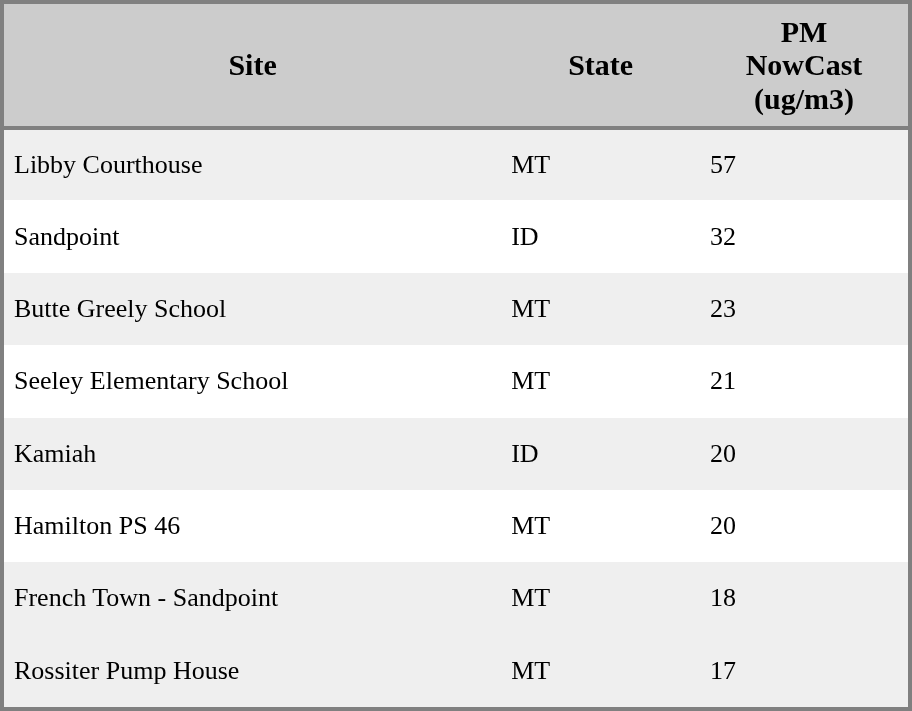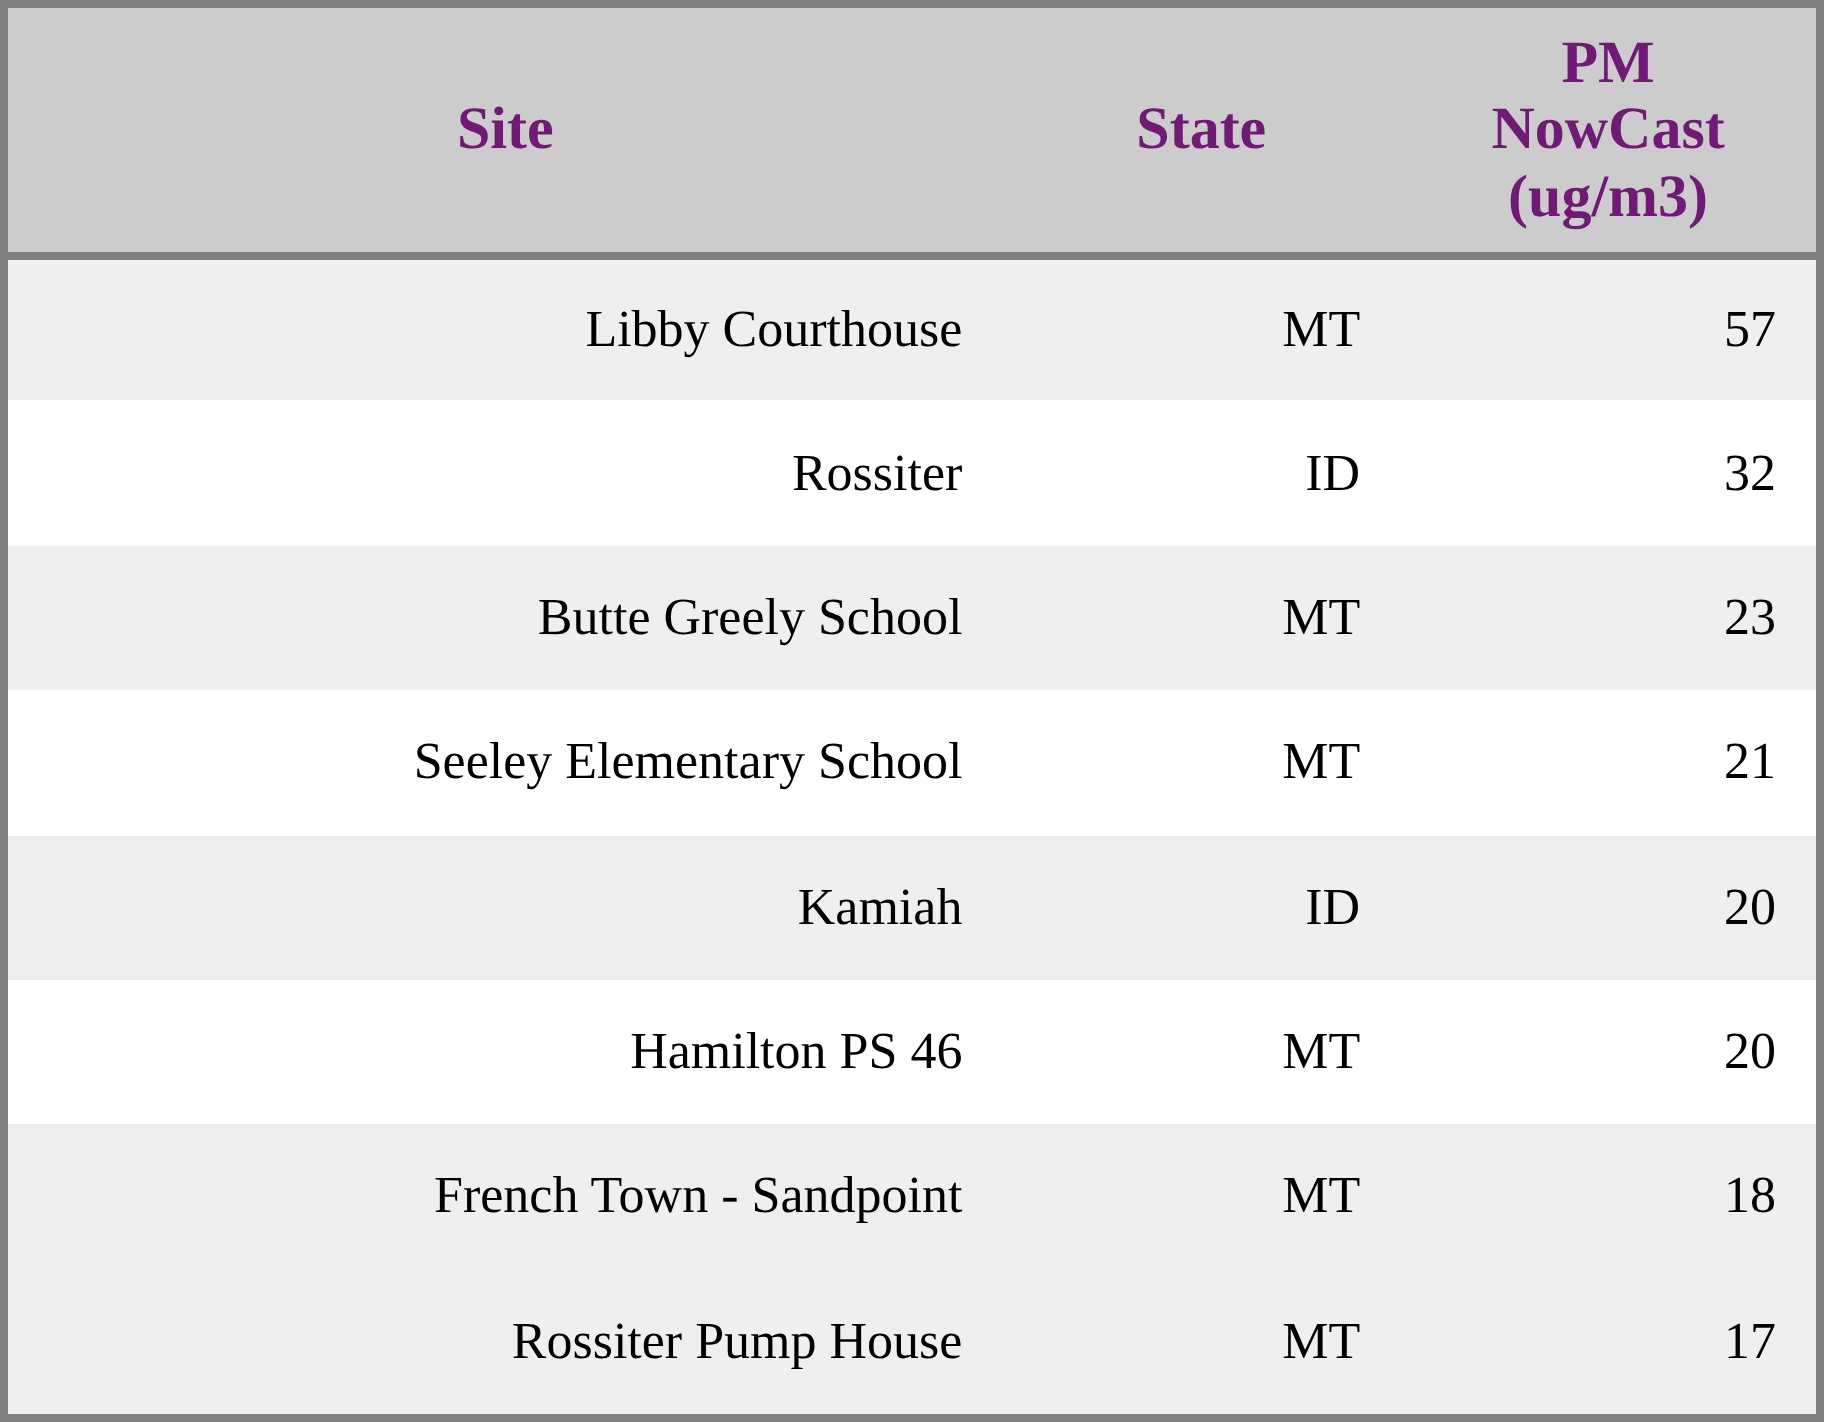--- a/index.html
+++ b/index.html
@@ -30,37 +30,37 @@
   col.col-state  { width: 22%; }
   col.col-value  { width: 23%; }
 
   thead tr.header-row {
     background: #cccccc;
   }
   thead th {
     font-family: "Liberation Serif", serif;
     font-weight: bold;
     font-size: 30px;
-    color: #701a75;
+    color: #000000;
     text-align: center;
     vertical-align: middle;
     padding: 6px 8px;
     border-bottom: 4px solid #808080;
     line-height: 1.12;
     height: 124px;
     box-sizing: border-box;
   }
   tbody td {
     font-family: "Liberation Serif", serif;
     font-weight: normal;
     font-size: 26px;
     color: #000000;
-    text-align: right;
+    text-align: left;
     vertical-align: middle;
-    padding: 4px 20px;
+    padding: 4px 10px;
     height: 58px;
     box-sizing: border-box;
   }
   tbody tr.row-odd  { background: #efefef; }
   tbody tr.row-even { background: #ffffff; }
 </style>
 </head>
 <body>
 
 <div class="table-wrap">
@@ -81,21 +81,21 @@
         </th>
       </tr>
     </thead>
     <tbody>
       <tr class="row-odd">
         <td>Libby Courthouse</td>
         <td>MT</td>
         <td>57</td>
       </tr>
       <tr class="row-even">
-        <td>Rossiter</td>
+        <td>Sandpoint</td>
         <td>ID</td>
         <td>32</td>
       </tr>
       <tr class="row-odd">
         <td>Butte Greely School</td>
         <td>MT</td>
         <td>23</td>
       </tr>
       <tr class="row-even">
         <td>Seeley Elementary School</td>

